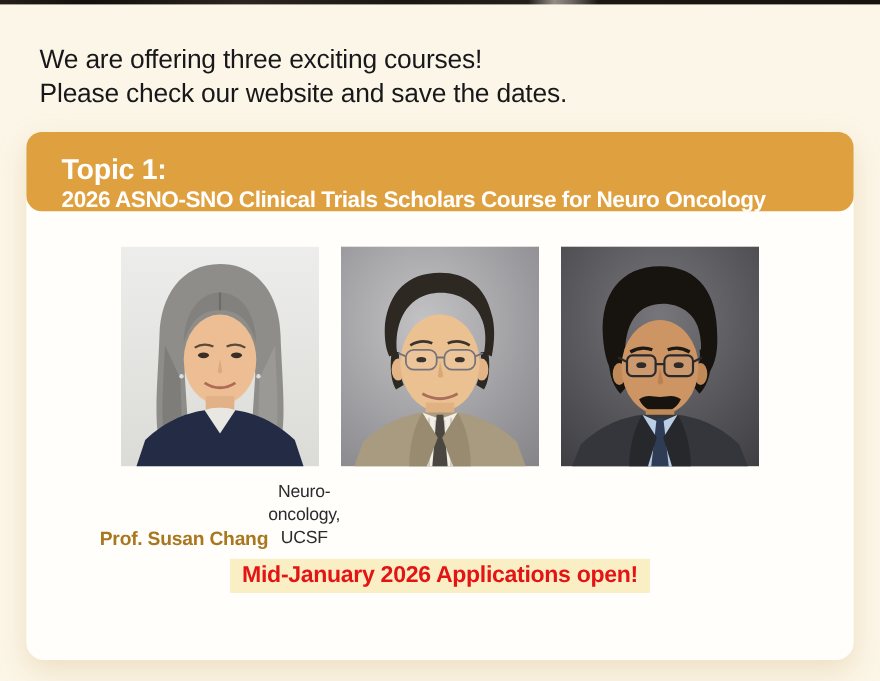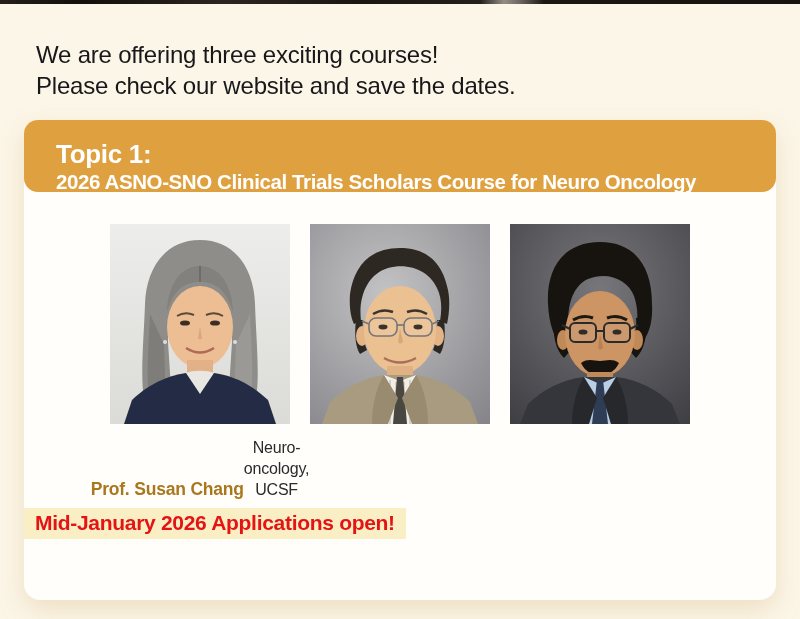--- a/index.html
+++ b/index.html
@@ -67,20 +67,21 @@
   }
   .speaker-affiliation{
     margin-top:6px;
     color:var(--body-text);
     font-size:16px;line-height:21px;letter-spacing:-0.2px;
     white-space:pre-line;text-align:center;
   }
   .speaker-textblock{height:76px;display:flex;flex-direction:row;align-items:flex-end;}
   .announcement{
     margin-top:8px;
+    text-align:center;
   }
   .announcement-highlight{
     display:inline-block;
     background:var(--alert-highlight);
     color:var(--alert-red);
     font-size:21px;font-weight:700;letter-spacing:-0.3px;
     padding:3px 11px 4px 11px;
   }
 </style>
 </head>

